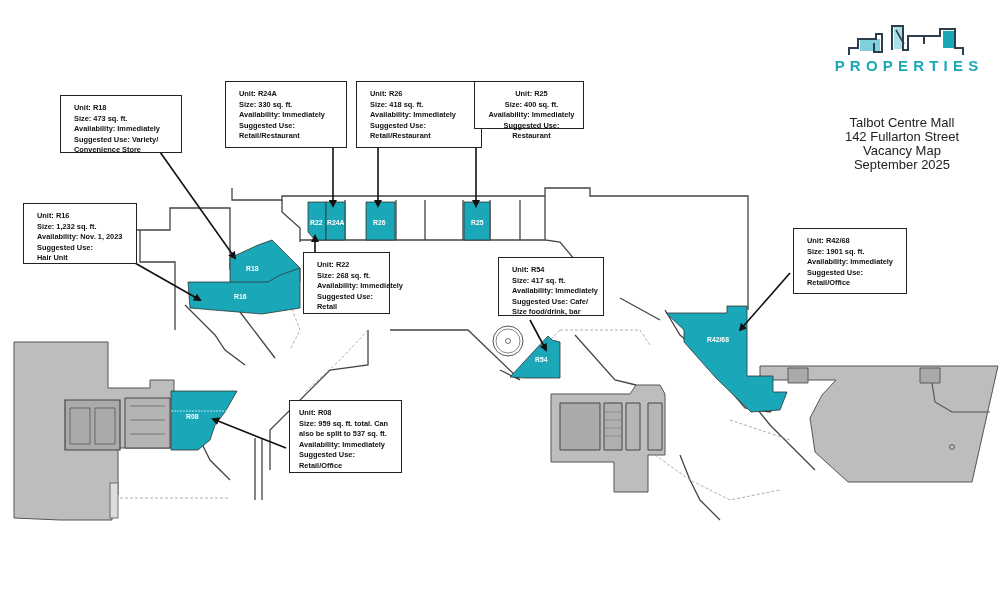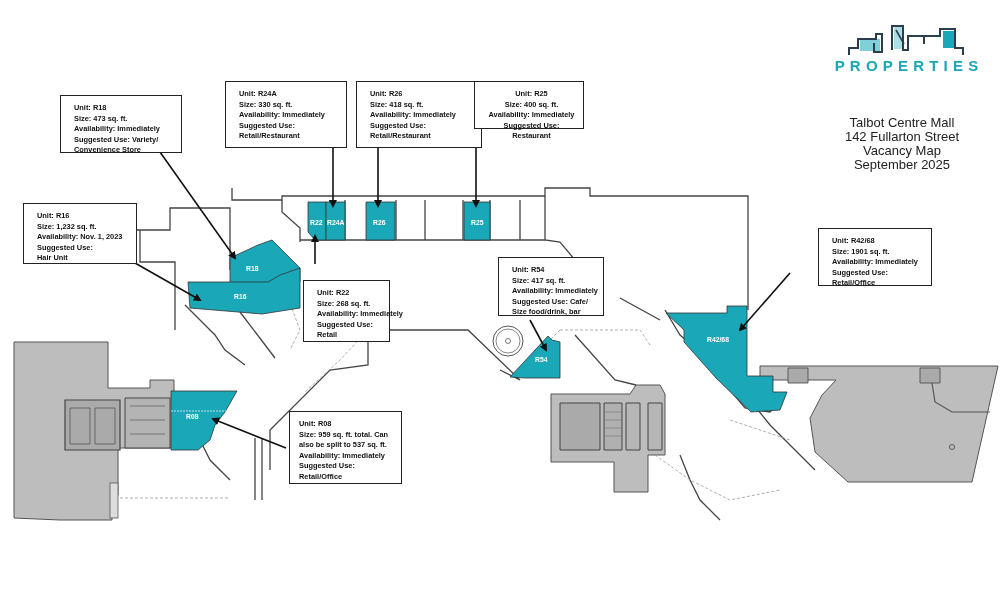--- a/index.html
+++ b/index.html
@@ -155,45 +155,45 @@
 </div>
 
 <div class="callout" style="left:23px;top:203px;width:114px;height:61px;">
   <div>Unit:  R16</div>
   <div>Size:  1,232 sq. ft.</div>
   <div>Availability: Nov. 1, 2023</div>
   <div>Suggested Use:</div>
   <div>Hair Unit</div>
 </div>
 
-<div class="callout" style="left:303px;top:280px;width:87px;height:62px;">
+<div class="callout" style="left:303px;top:252px;width:87px;height:62px;">
   <div>Unit:  R22</div>
   <div>Size:  268 sq. ft.</div>
   <div>Availability: Immediately</div>
   <div>Suggested Use:</div>
   <div>Retail</div>
 </div>
 
 <div class="callout" style="left:498px;top:257px;width:106px;height:59px;">
   <div>Unit:  R54</div>
   <div>Size:  417 sq. ft.</div>
   <div>Availability: Immediately</div>
   <div>Suggested Use: Cafe/</div>
   <div>Size food/drink, bar</div>
 </div>
 
-<div class="callout" style="left:818px;top:228px;width:114px;height:58px;">
+<div class="callout" style="left:793px;top:228px;width:114px;height:66px;">
   <div>Unit:  R42/68</div>
   <div>Size:  1901 sq. ft.</div>
   <div>Availability: Immediately</div>
   <div>Suggested Use:</div>
   <div>Retail/Office</div>
 </div>
 
-<div class="callout" style="left:289px;top:411px;width:113px;height:73px;padding-left:9px;">
+<div class="callout" style="left:289px;top:400px;width:113px;height:73px;padding-left:9px;">
   <div>Unit:  R08</div>
   <div>Size:  959 sq. ft. total. Can</div>
   <div>also be split to 537 sq. ft.</div>
   <div>Availability: Immediately</div>
   <div>Suggested Use:</div>
   <div>Retail/Office</div>
 </div>
 
 <div class="logo">
   <svg width="120" height="34" viewBox="0 0 120 34" style="display:block;margin:0 auto;">

